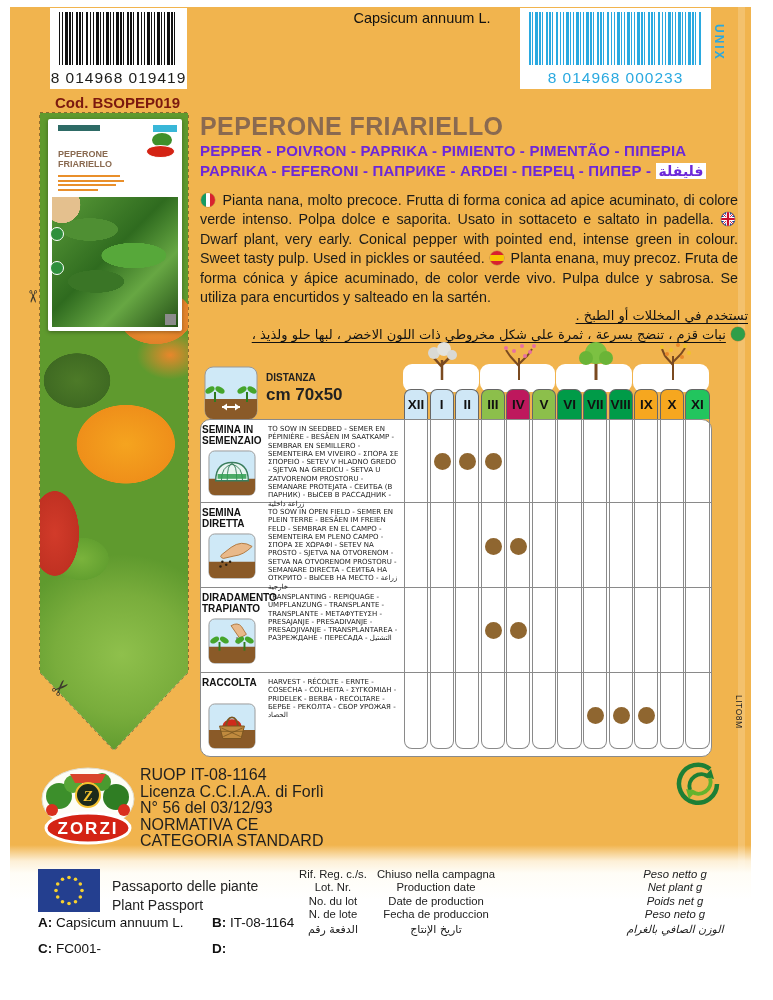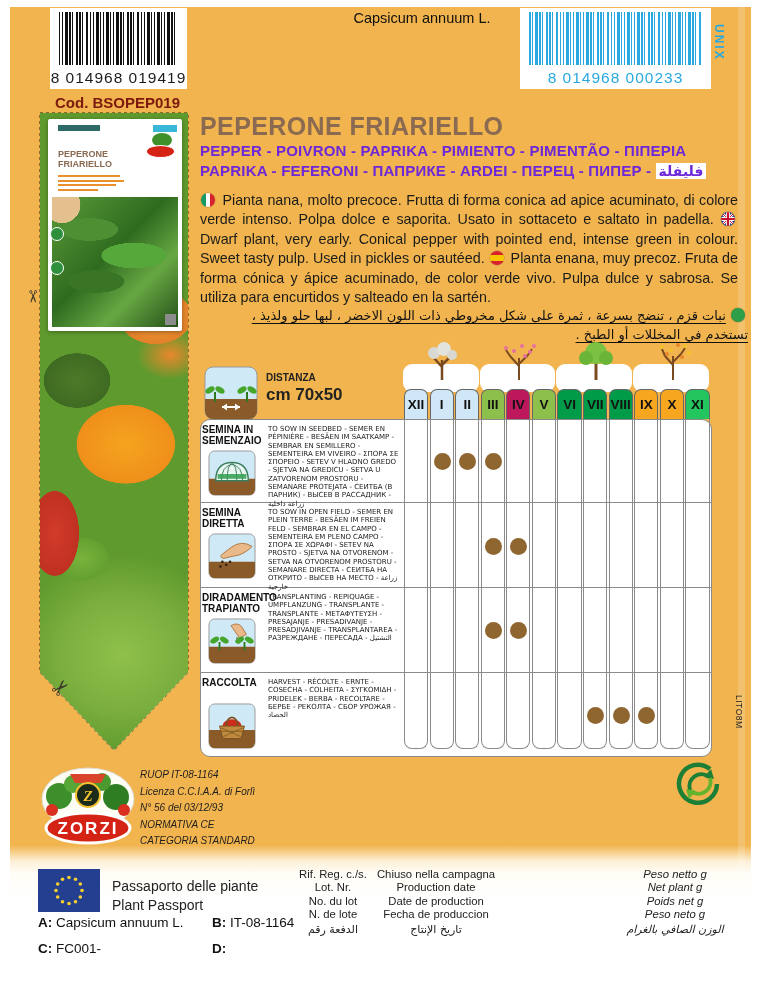--- a/index.html
+++ b/index.html
@@ -80,21 +80,21 @@
               font-weight:bold;font-size:13.5px;text-align:center;line-height:29px;color:#111;box-sizing:border-box;}
   .col-strip{position:absolute;top:419px;height:330px;border:1px solid #8a8a8a;border-top:none;border-radius:0 0 8px 8px;box-sizing:border-box;}
   .row-sep{position:absolute;left:201px;width:510px;height:0;border-top:1.5px solid #8a8a8a;}
   .row-title{position:absolute;left:202px;width:64px;font-size:10px;font-weight:bold;text-align:left;line-height:11px;color:#111;}
   .row-icon{position:absolute;left:208px;width:48px;height:47px;}
   .row-text{position:absolute;left:268px;width:132px;font-size:7px;line-height:8.3px;color:#1a1a1a;font-family:"DejaVu Sans",sans-serif;}
   .cal-dot{position:absolute;width:17px;height:17px;border-radius:50%;background:#8f6630;}
   #lito{left:734px;top:695px;writing-mode:vertical-rl;text-orientation:mixed;font-size:8.5px;color:#222;letter-spacing:.5px;}
   
   #zorzi{left:40px;top:766px;width:96px;height:80px;}
-  #company-lines{left:140px;top:767px;font-size:10px;line-height:16.6px;color:#1f1f1f;font-style:italic;}
+  #company-lines{left:140px;top:767px;font-size:16px;line-height:16.6px;color:#1f1f1f;}
   #greendot{left:676px;top:760px;width:48px;height:48px;}
   
   #band{left:10px;top:845px;width:741px;height:155px;
         background:linear-gradient(180deg,rgba(255,255,255,0) 0px,rgba(255,250,238,.85) 16px,#fffdf6 28px,#ffffff 55px);}
   #euflag{left:38px;top:869px;width:62px;height:43px;}
   #passport{left:112px;top:877px;font-size:14px;line-height:18.5px;color:#222;}
   .bcol{position:absolute;top:868px;font-size:11.3px;line-height:13.3px;text-align:center;color:#222;}
   .bcol .ar{font-family:"DejaVu Sans",sans-serif;font-size:11px;margin-top:2px;}
   .field{position:absolute;font-size:13.5px;color:#111;}
   .field .fl{font-weight:bold;}
@@ -154,22 +154,22 @@
           </defs>
           <g clip-path="url(#gbc)">
             <rect width="20" height="20" fill="#1e3f8f"></rect>
             <path d="M2,2 L18,18 M18,2 L2,18" stroke="#fff" stroke-width="3.5"></path>
             <path d="M2,2 L18,18 M18,2 L2,18" stroke="#c8102e" stroke-width="1.4"></path>
             <path d="M0,10 h20 M10,0 v20" stroke="#fff" stroke-width="6"></path>
             <path d="M0,10 h20 M10,0 v20" stroke="#c8102e" stroke-width="3.2"></path>
           </g>
         </svg></span><span> Dwarf plant, very early. Conical pepper with pointed end, intense green in colour. Sweet tasty pulp. Used in pickles or sautéed. </span><span class="flag flag-es"></span><span> Planta enana, muy precoz. Fruta de forma cónica y ápice acuminado, de color verde vivo. Pulpa dulce y sabrosa. Se utiliza para encurtidos y salteado en la sartén. </span></div>
   <div class="abs" id="desc-ar">
+    <div><span class="t">تستخدم في المخللات أو الطبخ .</span></div>
     <div><span class="flag flag-sa"></span> <span class="t">نبات قزم ، تنضج بسرعة ، ثمرة على شكل مخروطي ذات اللون الاخضر ، لبها حلو ولذيذ ،</span></div>
-    <div><span class="t">تستخدم في المخللات أو الطبخ .</span></div>
   </div>
 
   <svg class="abs" id="dist-icon" viewBox="0 0 54 54">
     <rect x="1" y="1" width="52" height="52" rx="8" fill="#cfe9f7" stroke="#999"></rect>
     <path d="M1,33 h52 v12 a8,8 0 0 1 -8,8 h-36 a8,8 0 0 1 -8,-8 z" fill="#8a5a28"></path>
     <g>
       <line x1="11" y1="36" x2="11" y2="26" stroke="#2f7a1e" stroke-width="2"></line>
       <ellipse cx="6" cy="24" rx="5" ry="2.8" fill="#45a52c" transform="rotate(-30 6 24)"></ellipse>
       <ellipse cx="16" cy="24" rx="5" ry="2.8" fill="#45a52c" transform="rotate(30 16 24)"></ellipse>
       <line x1="43" y1="36" x2="43" y2="26" stroke="#2f7a1e" stroke-width="2"></line>

